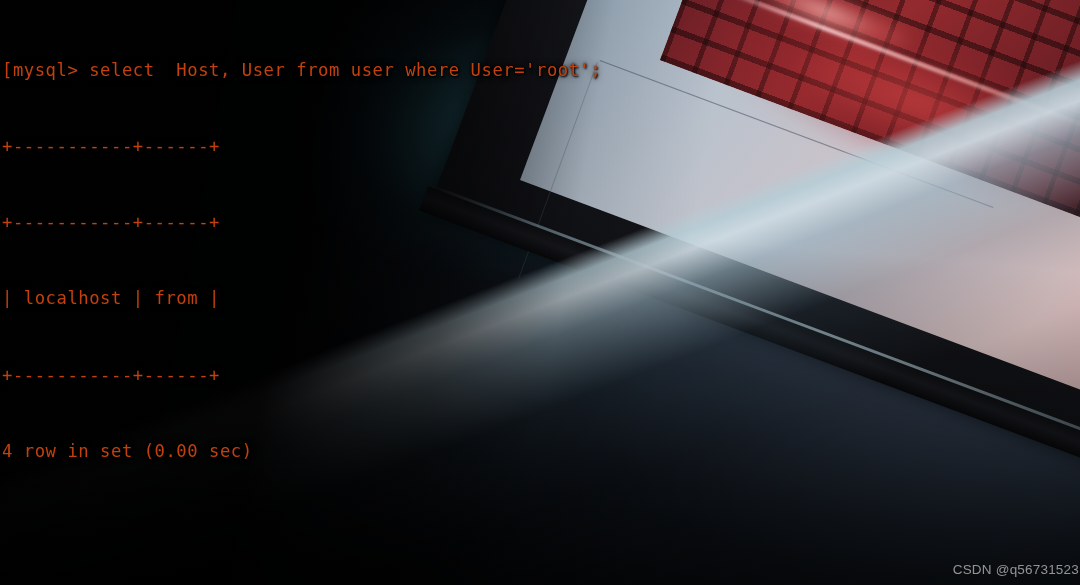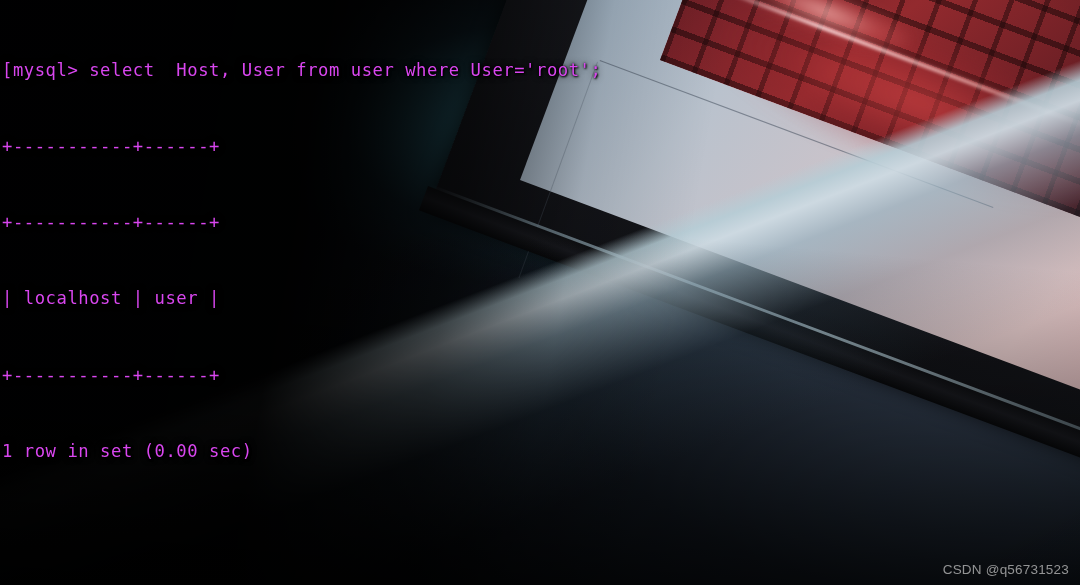--- a/index.html
+++ b/index.html
@@ -156,30 +156,30 @@
   .terminal {
     position: absolute;
     left: 0; top: 0;
     width: 949px; height: 585px;
     padding: 7px 0 0 2px;
     box-sizing: border-box;
     font-family: "DejaVu Sans Mono", "Liberation Mono", monospace;
     font-size: 17.2px;
     line-height: 25.4px;
     letter-spacing: 0.55px;
-    color: #d946ef;
+    color: #c2410c;
     white-space: pre;
     text-shadow: 0 0 3px rgba(0,0,0,0.95), 0 0 7px rgba(0,0,0,0.9), 1px 1px 2px rgba(0,0,0,1);
   }
   .line { height: 25.4px; }
 
   
   .watermark {
     position: absolute;
-    right: 11px; bottom: 8px;
+    right: 1px; bottom: 8px;
     font-family: "Liberation Sans", sans-serif;
     font-size: 13.5px;
     color: rgba(200,200,200,0.72);
     letter-spacing: 0.2px;
   }
 </style>
 </head>
 <body>
 
 <div id="screen">
@@ -202,23 +202,23 @@
 
   <div class="bg-layer bg-white-band"></div>
   <div class="bg-layer bg-dark-left"></div>
   <div class="bg-layer bg-dark-bottom"></div>
   <div class="bg-layer bg-vignette"></div>
 
   <div class="terminal">
     <div class="line">[mysql&gt; select  Host, User from user where User='root';</div>
     <div class="line">+-----------+------+</div>
     <div class="line">+-----------+------+</div>
-    <div class="line">| localhost | user |</div>
+    <div class="line">| localhost | from |</div>
     <div class="line">+-----------+------+</div>
-    <div class="line">1 row in set (0.00 sec)</div>
+    <div class="line">4 row in set (0.00 sec)</div>
     
     
     
     
     
     
     
     
     
     

